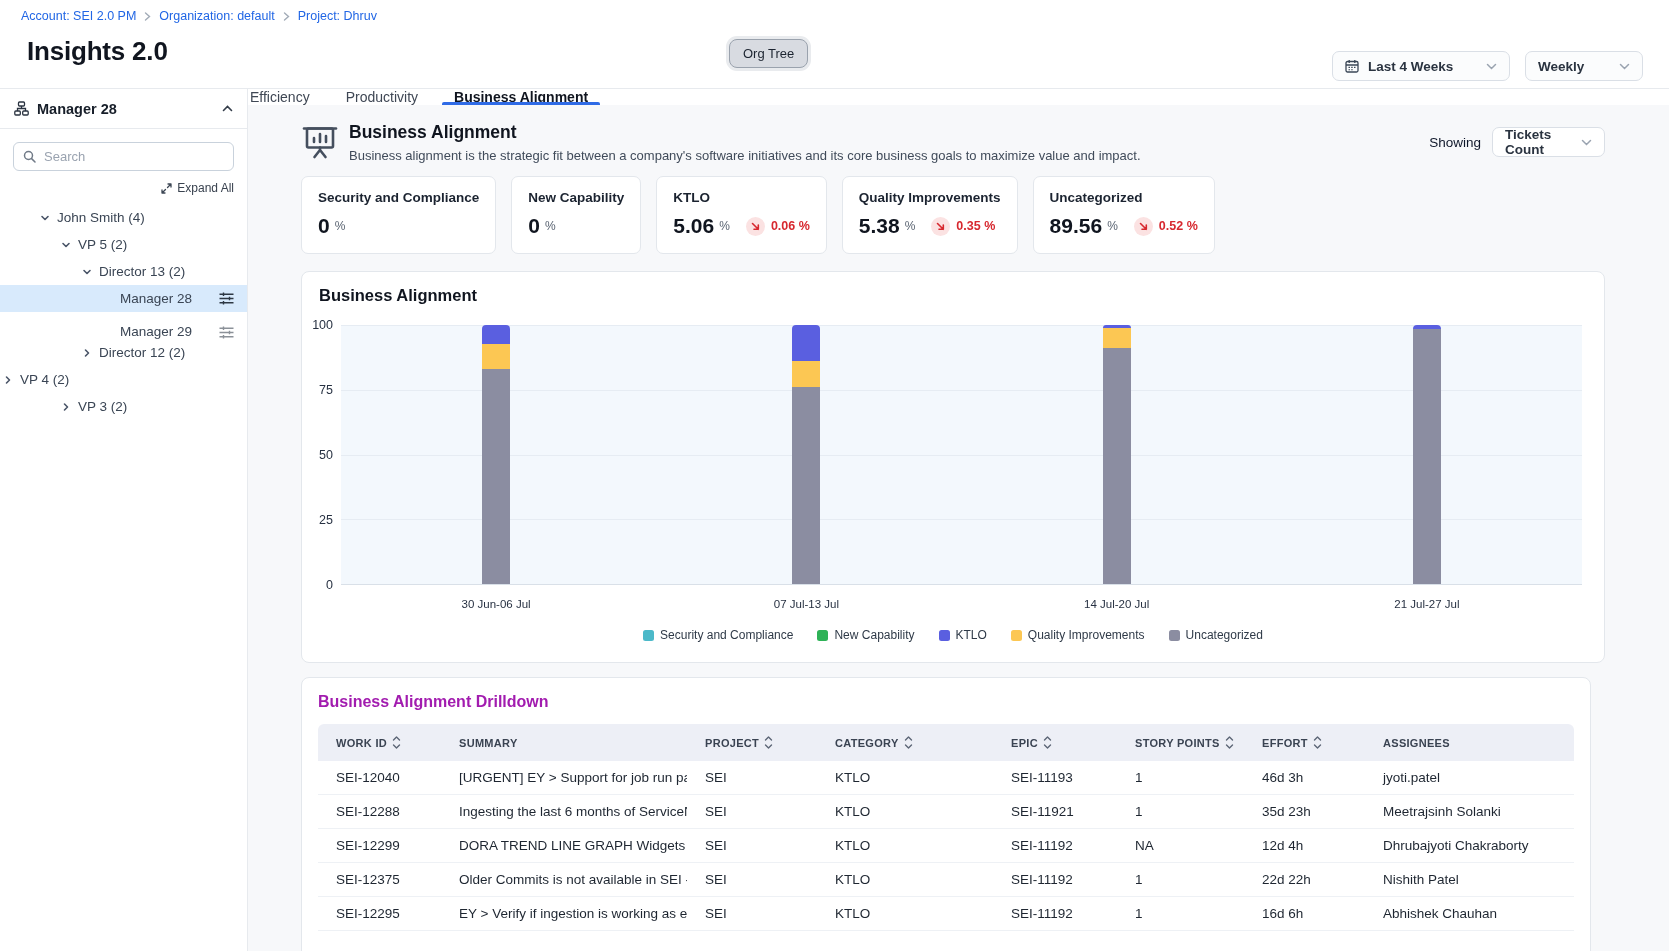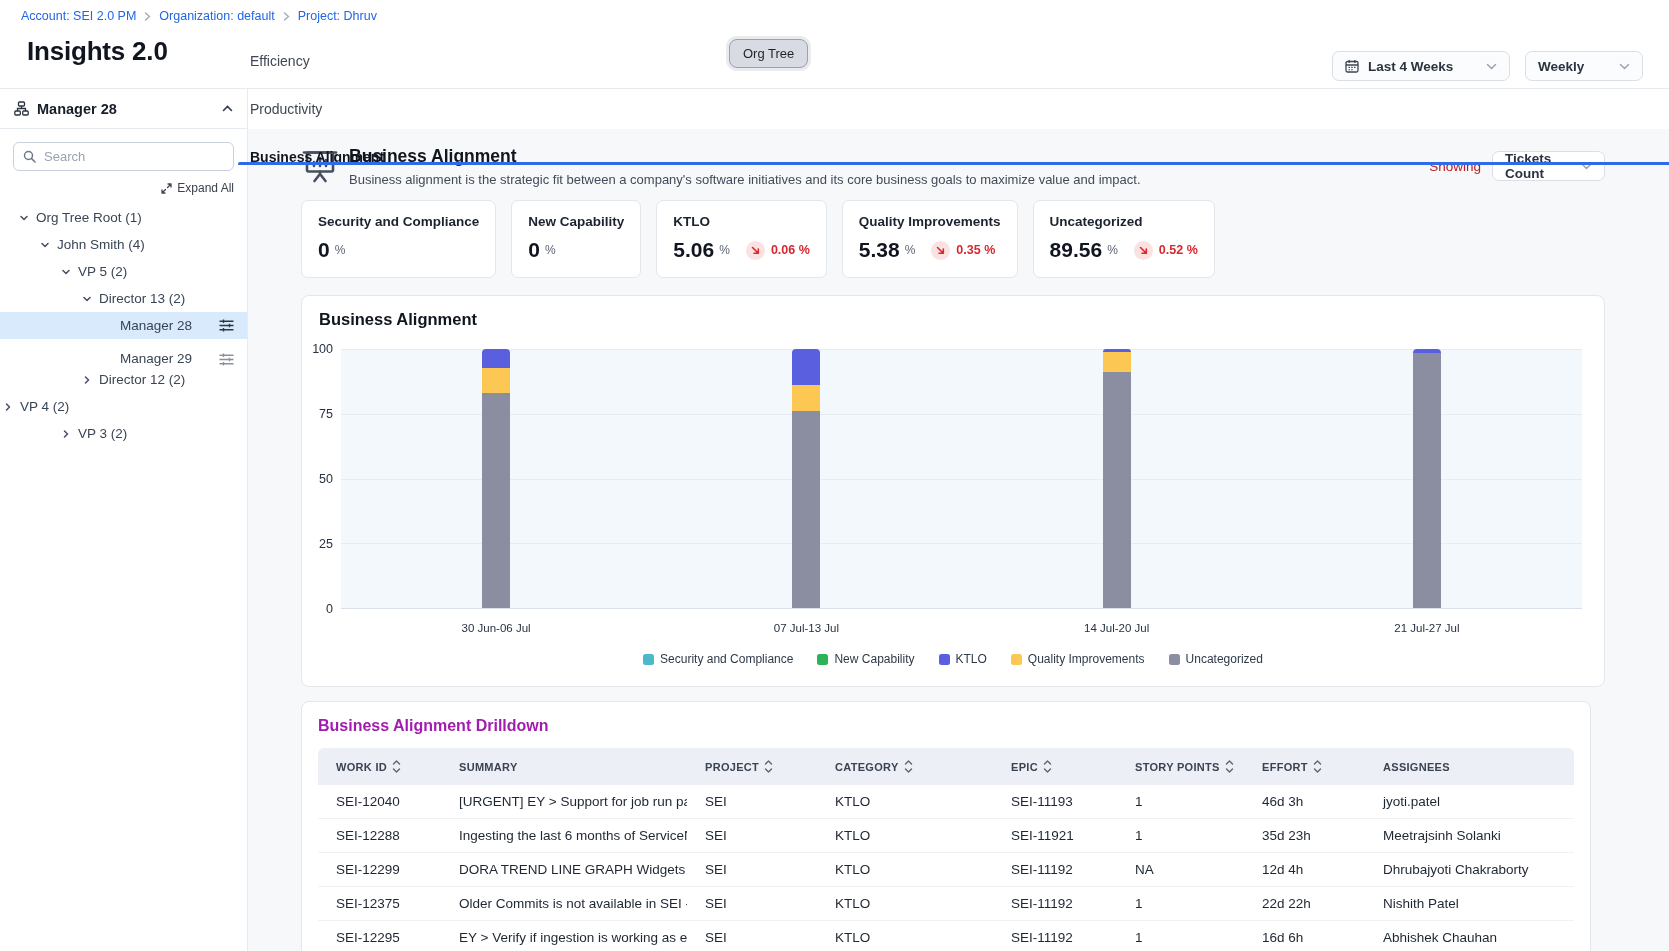--- a/index.html
+++ b/index.html
@@ -43,34 +43,34 @@
   .tree { margin-top:9px; }
   .tree-item { height:27px; display:flex; align-items:center; font-size:13.5px; color:#3a4554;
     position:relative; cursor:pointer; }
   .tree-item.selected { background:#d8eafc; }
   .chev-cell { width:16px; min-width:16px; margin-right:4px; display:flex; justify-content:center; }
   .filter-ic { position:absolute; right:13px; display:flex; }
   .tree-item:not(.selected) .filter-ic { opacity:.55; }
 
   
   .main { flex:1; display:flex; flex-direction:column; background:#f7f8fa; min-width:0; }
-  .tab-bar { height:40px; background:#fff; display:flex; justify-content:center; gap:32px;flex-direction:column; }
+  .tab-bar { height:40px; background:#fff; display:flex; gap:32px; }
   .tab { display:flex; align-items:center; font-size:14px; color:#3f4754; position:relative; padding:0 2px; cursor:pointer; }
   .tab.active { font-weight:700; color:#10151f; }
   .tab.active::after { content:""; position:absolute; left:-10px; right:-10px; bottom:0; height:3px;
     background:#2f6be6; border-radius:2px 2px 0 0; }
 
   .content { flex:1; padding:17px 0 0 53px; }
 
   .section-row { display:flex; align-items:flex-start; width:1304px; }
   .section-icon { margin:2px 10px 0 0; display:flex; }
   .section-title { font-size:17.5px; font-weight:700; color:#10151f; }
   .section-desc { font-size:13px; color:#404b5a; margin-top:5px; }
   .showing { margin-left:auto; display:flex; align-items:center; gap:11px; margin-top:5px; }
-  .showing-label { font-size:13.5px; color:#b91c1c;margin-left:22px; }
+  .showing-label { font-size:13.5px; color:#0f172a;margin-left:22px; }
   .select.metric { width:113px; background:#fff; }
 
   
   .kpi-row { display:flex; gap:15px; margin-top:13px; }
   .kpi-card { background:#fff; border:1px solid #e3e7ec; border-radius:7px; padding:13px 16px 15px; }
   .kpi-title { font-size:13.5px; font-weight:700; color:#1b2330; white-space:nowrap; }
   .kpi-value-row { display:flex; align-items:center; margin-top:9px; }
   .kpi-value { font-size:21px; font-weight:700; color:#10151f; }
   .kpi-unit { font-size:12px; color:#5a6472; margin-left:5px; }
   .kpi-delta { display:flex; align-items:center; gap:6px; margin-left:16px; }
@@ -197,32 +197,20 @@
     <div class="expand-all">
       <span style="display:flex;">
         <svg width="11" height="11" viewBox="0 0 11 11" fill="none" stroke="#3c4654" stroke-width="1.3">
             <path d="M6.5 4.5 L10 1 M7 1 H10 V4 M4.5 6.5 L1 10 M1 7 V10 H4" stroke-linecap="round" stroke-linejoin="round"></path>
           </svg>
       </span>
       <span>Expand All</span>
     </div>
     <div class="tree">
 
-        <div class="tree-item" style="padding-left: 16px;">
-          <span class="chev-cell">
-            <span style="display:flex;">
-              <svg width="10" height="10" viewBox="0 0 10 10">
-                <path d="M2 3.5 L5 6.5 L8 3.5" fill="none" stroke="#4a5568" stroke-width="1.6" stroke-linecap="round" stroke-linejoin="round"></path>
-              </svg>
-            </span>
-
-          </span>
-          <span>Org Tree Root (1)</span>
-
-        </div>
 
         <div class="tree-item" style="padding-left: 37px;">
           <span class="chev-cell">
             <span style="display:flex;">
               <svg width="10" height="10" viewBox="0 0 10 10">
                 <path d="M2 3.5 L5 6.5 L8 3.5" fill="none" stroke="#4a5568" stroke-width="1.6" stroke-linecap="round" stroke-linejoin="round"></path>
               </svg>
             </span>
 
           </span>

